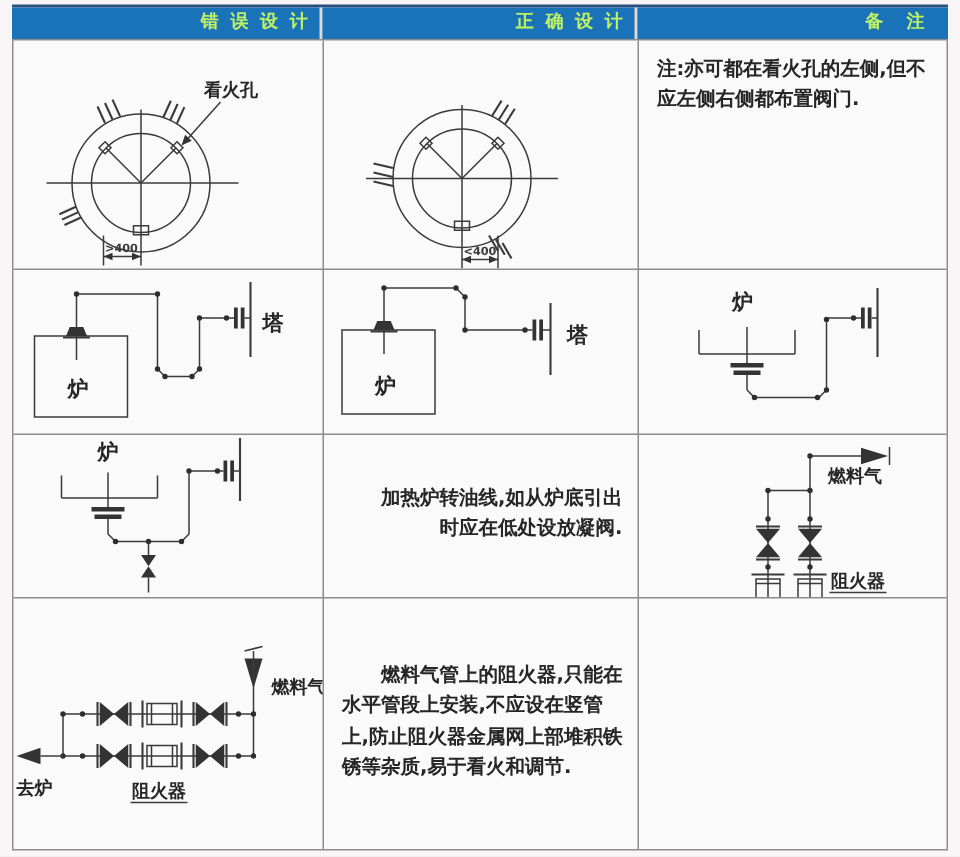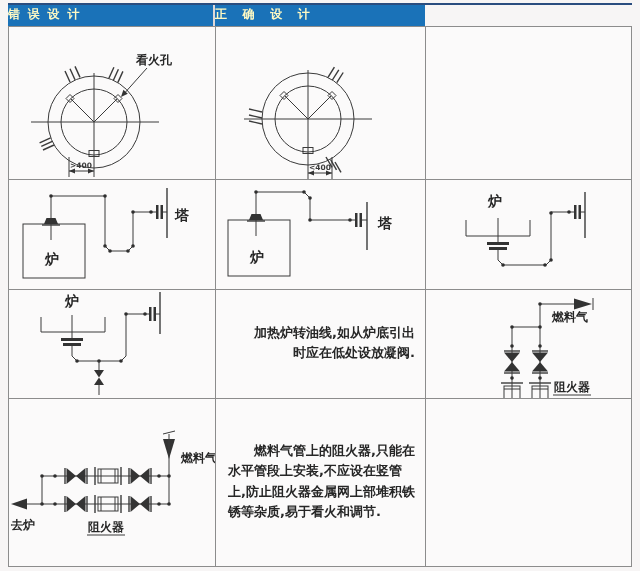--- a/index.html
+++ b/index.html
@@ -2,22 +2,22 @@
 <html><head>
 <meta charset="utf-8">
 <style>
   html,body{margin:0;padding:0;background:#e9e6e6;}
   #page{position:relative;width:640px;height:571px;background:#f7f5f5;
         font-family:"DejaVu Sans","Liberation Sans",sans-serif;overflow:hidden;}
   #tbl{position:absolute;left:8px;top:3px;width:624px;height:562px;}
   
   .hdr{display:grid;grid-template-columns:207px 210px 207px;height:21px;
        border-top:2px solid #2a4d7f;}
-  .hdr-cell{background:#1a72b8;color:#fef9c3;font-size:12px;font-weight:bold;
-            text-align:left;line-height:19px;letter-spacing:0.65em;
+  .hdr-cell{background:#1a72b8;color:#bef264;font-size:12px;font-weight:bold;
+            text-align:right;line-height:19px;letter-spacing:0.65em;
             border-right:2px solid #ded8d8;overflow:hidden;}
   .hdr-cell:last-child{border-right:none;letter-spacing:1.3em;}
   
   .grid{display:grid;grid-template-columns:207px 210px 205px;
         grid-template-rows:153px 110px 109px 167px;
         border:1px solid #8c8c8c;background:#fbfafa;}
   .cell{border-right:1px solid #8c8c8c;border-bottom:1px solid #8c8c8c;
         overflow:hidden;position:relative;}
   .grid > .cell:nth-child(3n){border-right:none;}
   .grid > .cell:nth-child(n+10){border-bottom:none;}
@@ -37,20 +37,21 @@
 </style>
 </head>
 <body>
 
 <div id="page">
 <div id="tbl">
 
   <div class="hdr">
     <div class="hdr-cell">错误设计</div>
     <div class="hdr-cell">正确设计</div>
+    <div class="hdr-cell">备注</div>
   </div>
 
   <div class="grid">
 
     <div class="cell">
       <svg viewBox="0 0 207 153" width="207" height="153">
         <g class="ln">
           <circle cx="85" cy="95" r="46"></circle>
               <circle cx="85" cy="95" r="33"></circle>
           <line x1="22" y1="95" x2="150" y2="95"></line>
@@ -119,20 +120,21 @@
           <line class="ln" x1="116" y1="130" x2="116" y2="152"></line>
           <line class="ln" x1="92" y1="146" x2="116" y2="146"></line>
           <path class="fil" d="M92,146 L98,143.5 L98,148.5 Z"></path>
           <path class="fil" d="M116,146 L110,143.5 L110,148.5 Z"></path>
           <text class="dim" x="104" y="143" text-anchor="middle">&lt;400</text>
         </g>
       </svg>
     </div>
 
     <div class="cell rmk">
+      <p class="note">注:亦可都在看火孔的左侧,但不应左侧右侧都布置阀门.</p>
     </div>
 
     <div class="cell">
       <svg viewBox="0 0 207 110" width="207" height="110">
         <g class="ln">
           <rect x="14" y="44" width="62" height="54"></rect>
           <line x1="42" y1="44" x2="42" y2="60"></line>
         </g>
         <g>
           <path class="fil" d="M35,44 L49,44 L46.5,38 L37.5,38 Z"></path>

